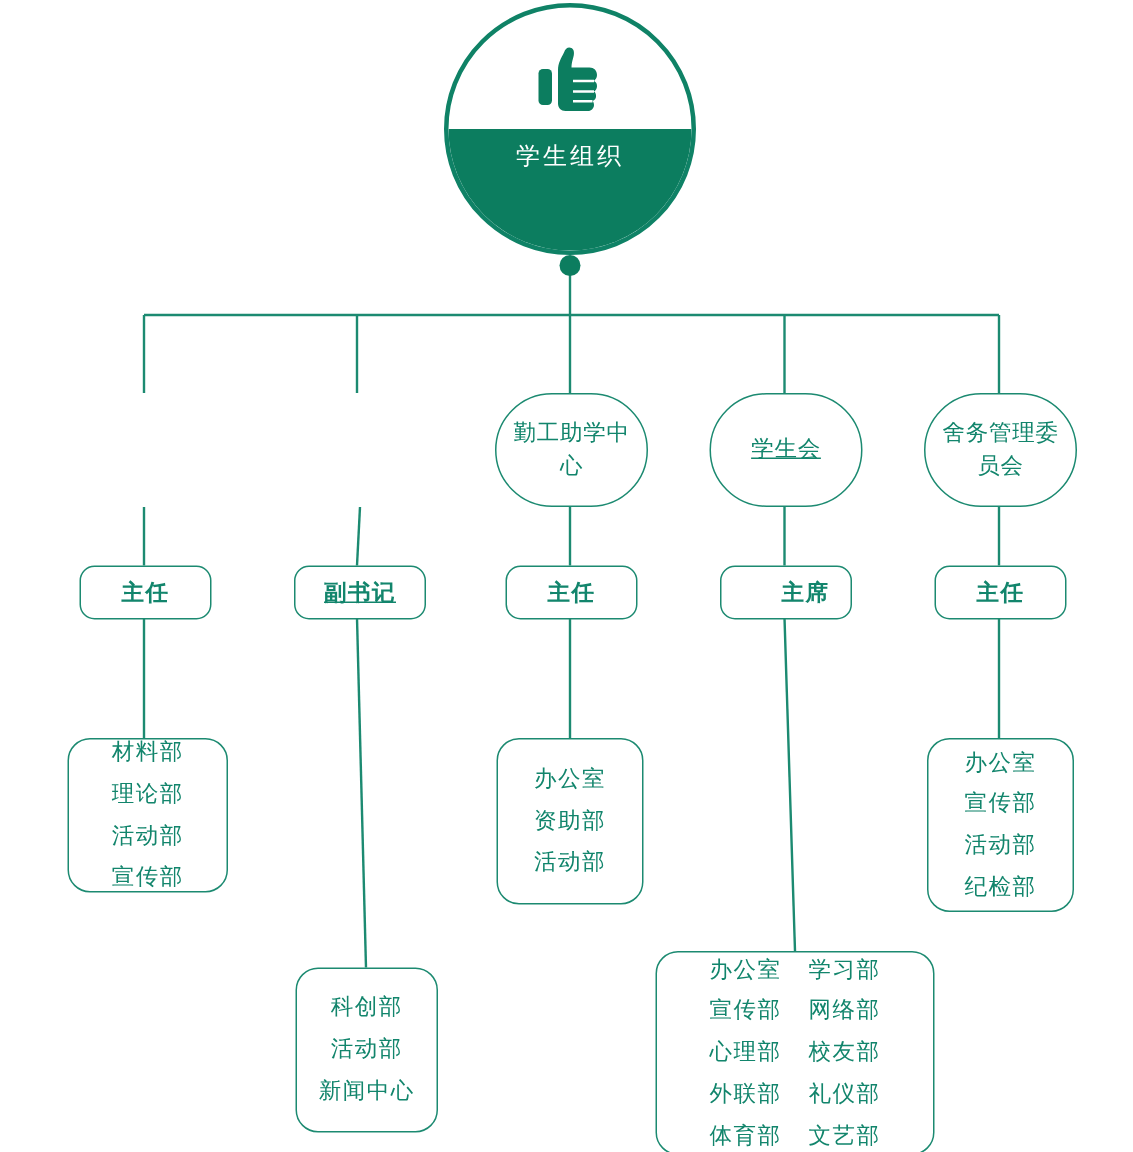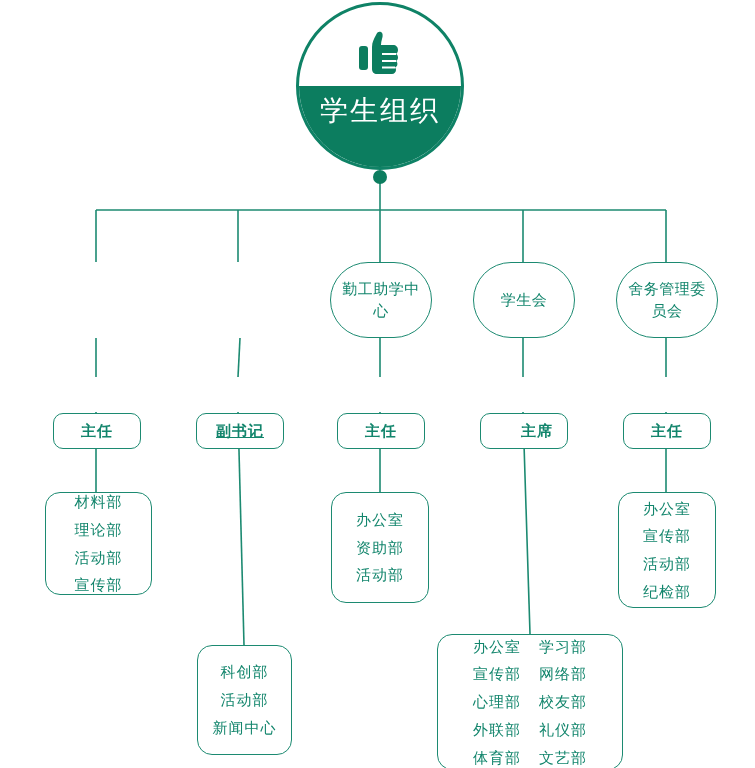--- a/index.html
+++ b/index.html
@@ -59,21 +59,21 @@
     height: 50%;
     background: #0c7d5f;
   }
   #root-label {
     position: absolute;
     left: 0;
     right: 0;
     top: 92px;
     text-align: center;
     color: #ffffff;
-    font-size: 28px;
+    font-size: 16px;
     letter-spacing: 2px;
     line-height: 1;
   }
   #root-icon {
     position: absolute;
     left: 0;
     right: 0;
     top: 24px;
     display: flex;
     justify-content: center;
@@ -96,21 +96,20 @@
     padding: 0 6px;
     letter-spacing: 0.5px;
   }
 
   
   .role {
     border-radius: 10px;
     font-size: 15px;
     font-weight: bold;
     letter-spacing: 1px;
-    margin-top: 36px;
   }
 
   
   .departments {
     border-radius: 15px;
     font-size: 15px;
     line-height: 1.85;
     letter-spacing: 1px;
     flex-direction: column;
   }
@@ -175,21 +174,21 @@
 
 
 
   <div class="node division" style="left:330px; top:262px; width:102px; height:76px;">
     <span>
       <span>勤工助学中</span><br>
       <span>心</span>
     </span>
   </div>
 
-  <div class="node division" style="left:473px; top:262px; width:102px; height:76px;">
+  <div class="node division" style="left:473px; top:262px; width:102px; height:76px;text-decoration:underline;">
     <span>学生会</span>
   </div>
 
   <div class="node division" style="left:616px; top:262px; width:102px; height:76px;">
     <span>
       <span>舍务管理委</span><br>
       <span>员会</span>
     </span>
   </div>
 

